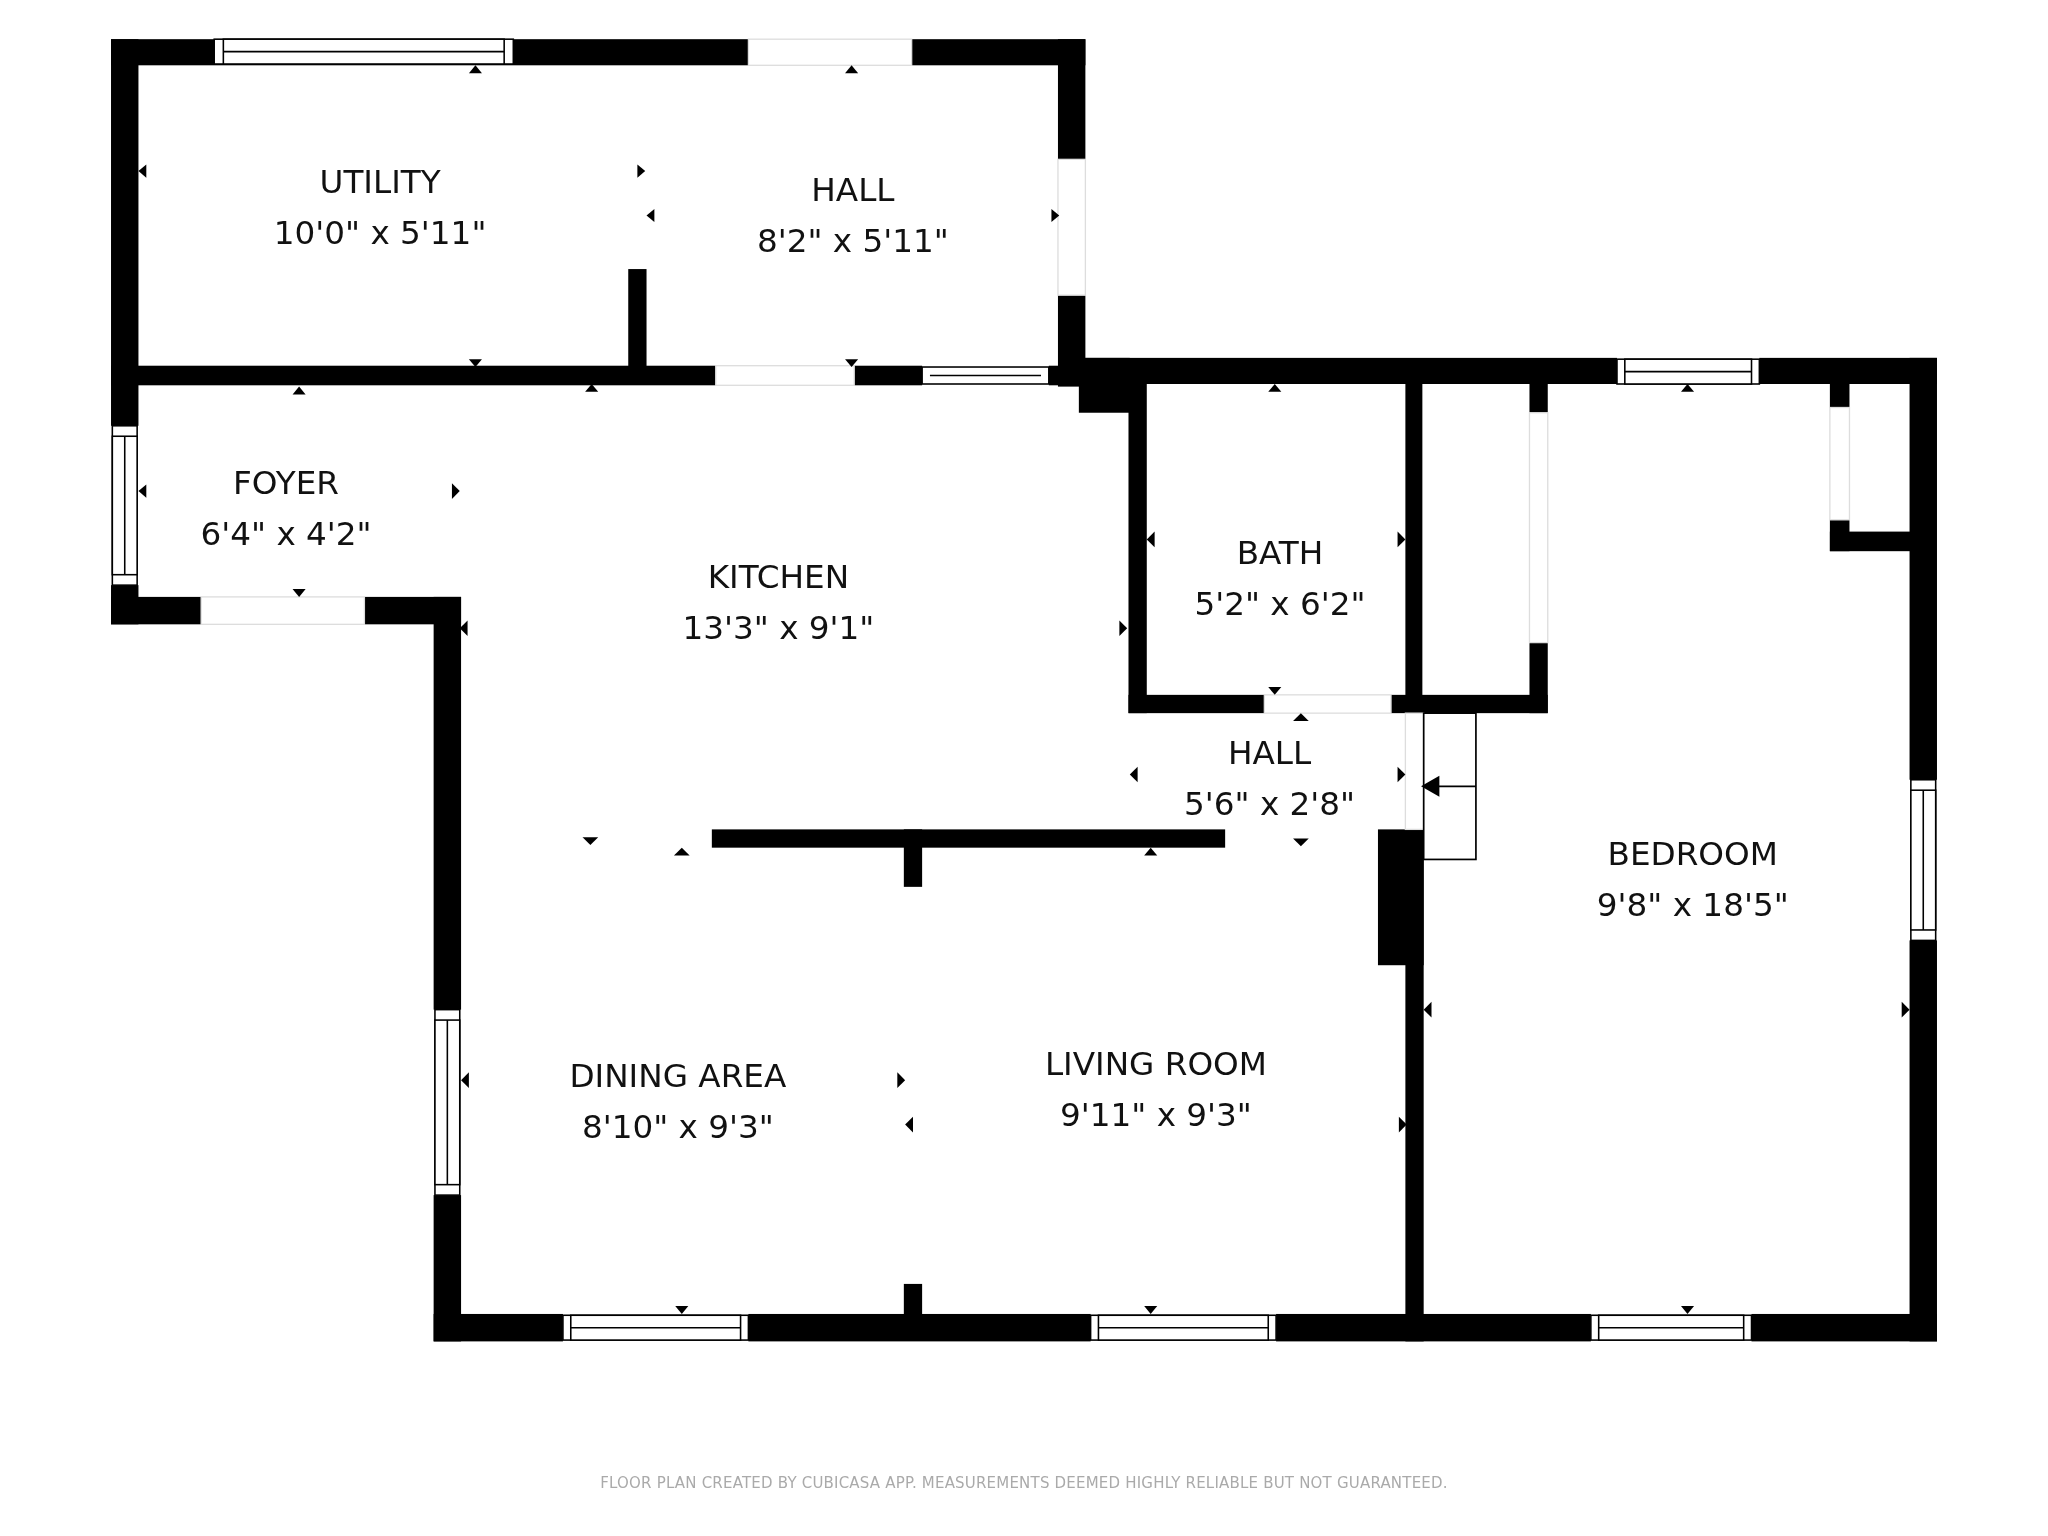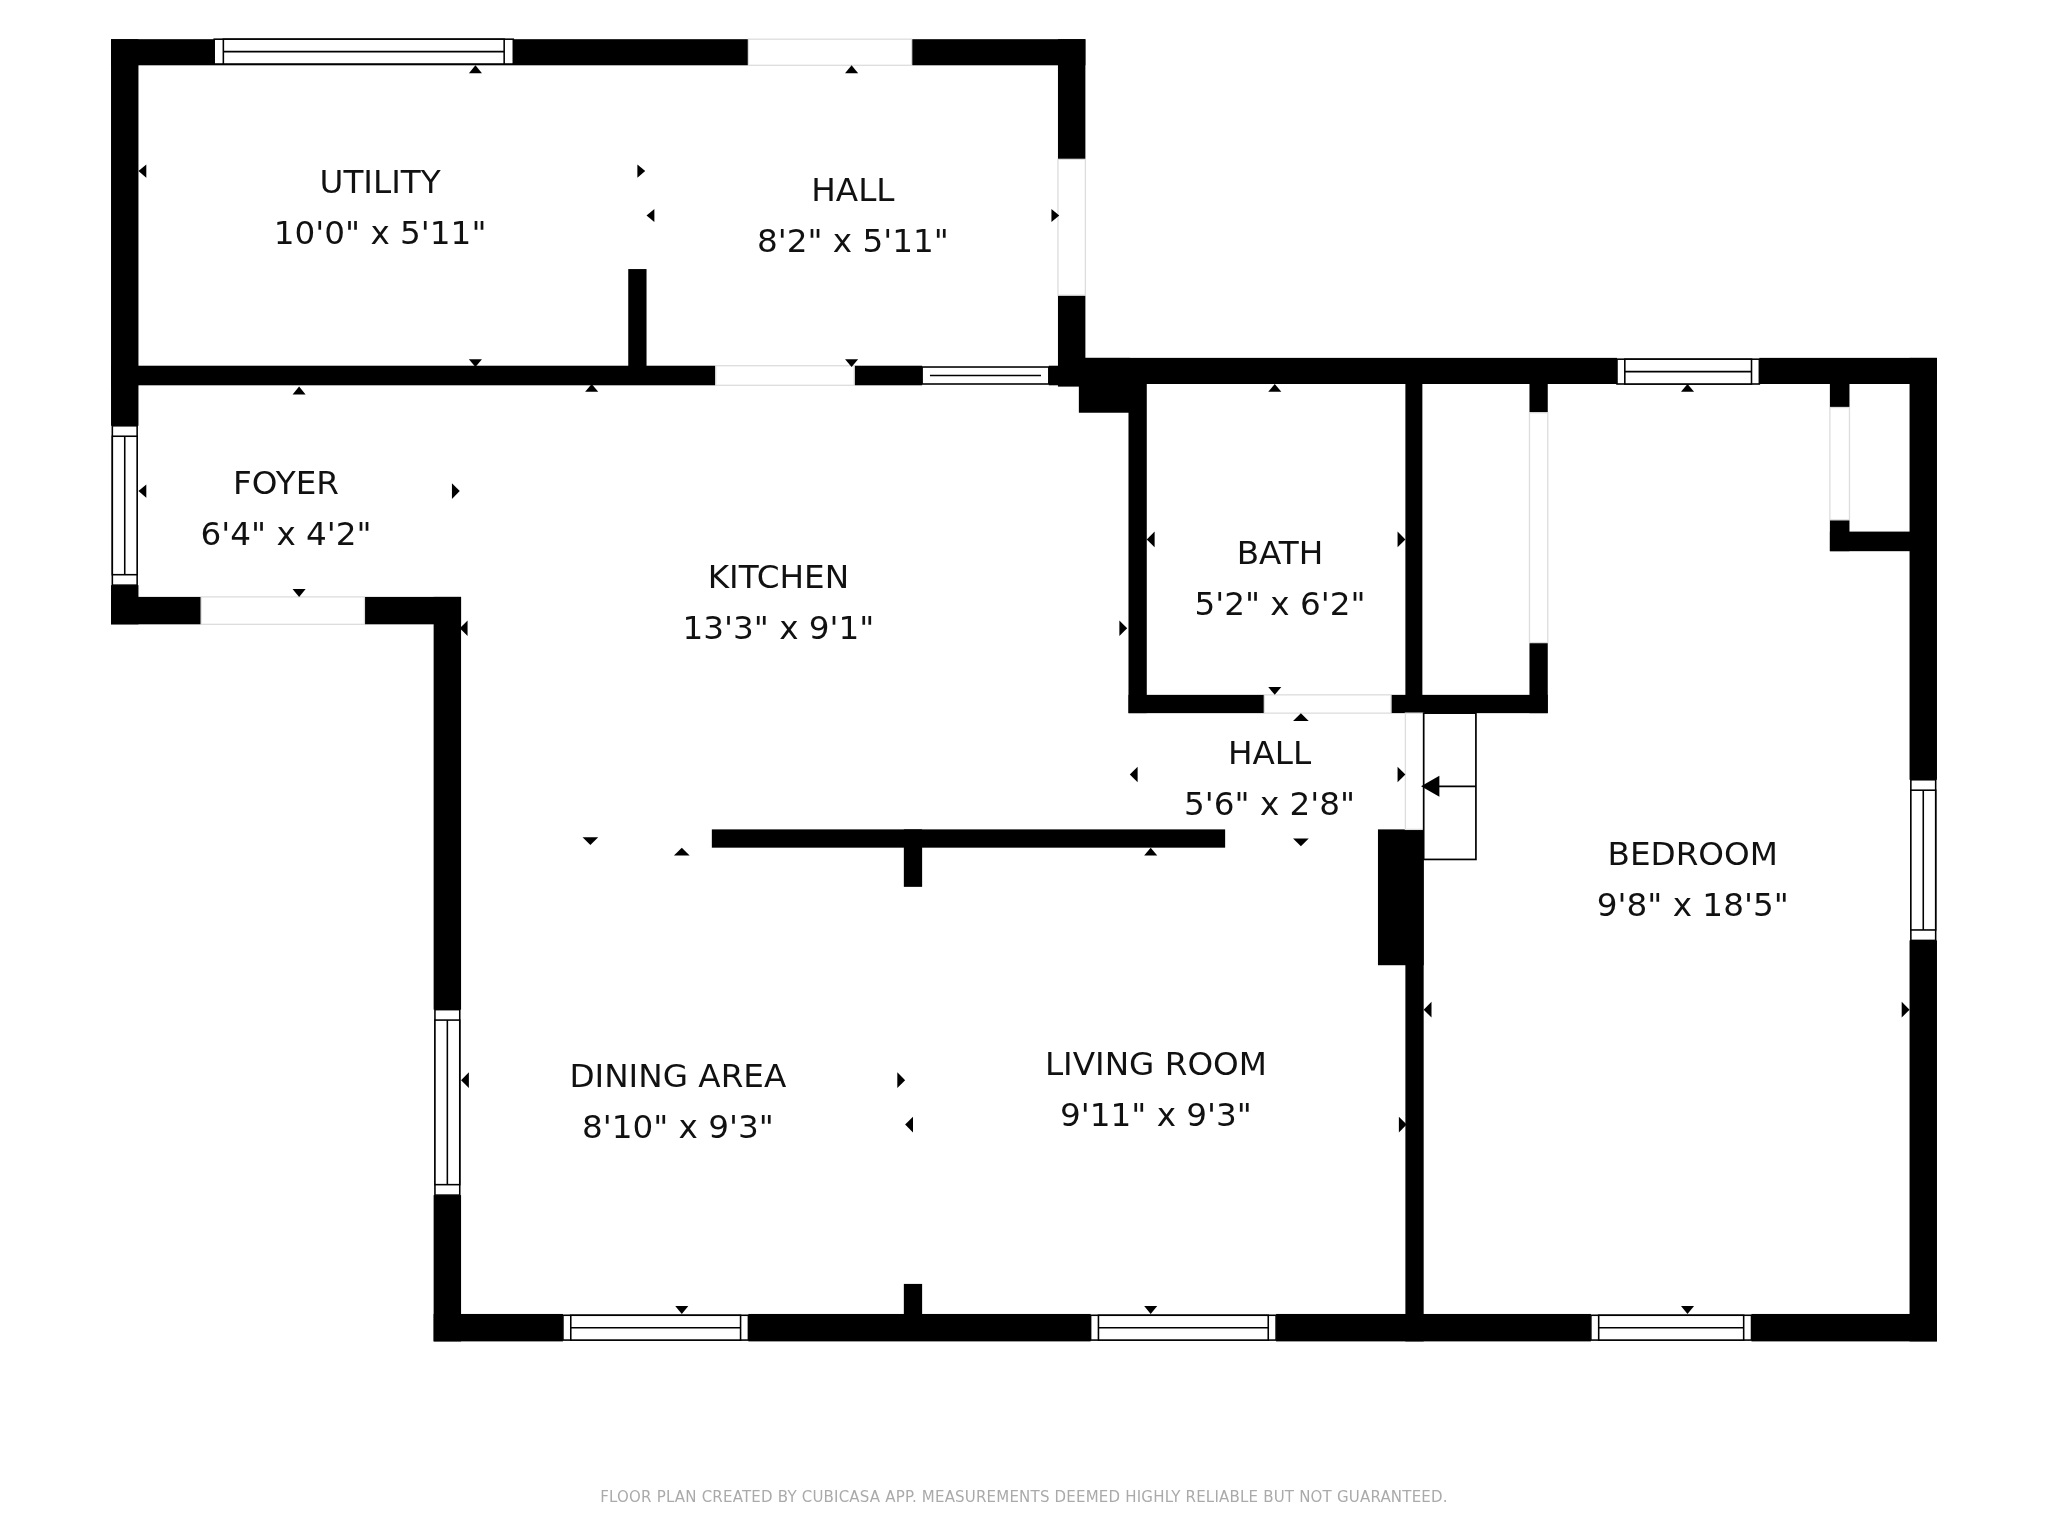--- a/index.html
+++ b/index.html
@@ -7,21 +7,21 @@
   #plan { position:absolute; left:0; top:0; width:2048px; height:1536px; }
   .wall { fill:#000; }
   .win { fill:#fff; stroke:#000; stroke-width:1.2; }
   .winline { stroke:#000; stroke-width:1.2; }
   .gap { fill:#fff; stroke:#ddd; stroke-width:1; }
   .mark { fill:#000; }
   .room-name, .room-dim { font-family:"DejaVu Sans", sans-serif; fill:#111; text-anchor:middle; }
   .room-name { font-size:25px; }
   .room-dim { font-size:25px; }
   .footer { position:absolute; left:0; right:0; top:1474px; text-align:center;
-            font-family:"DejaVu Sans", sans-serif; font-size:15px; color:#aaaaaa; letter-spacing:0.2px;margin-top:14px; }
+            font-family:"DejaVu Sans", sans-serif; font-size:15px; color:#aaaaaa; letter-spacing:0.2px; }
 </style>
 </head>
 <body>
 
 <svg id="plan" viewBox="0 0 1568 1176" xmlns="http://www.w3.org/2000/svg">
 
   <g>
 
     <rect class="wall" x="85" y="30" width="488" height="20"></rect>
     <rect class="wall" x="698" y="30" width="133" height="20"></rect>

